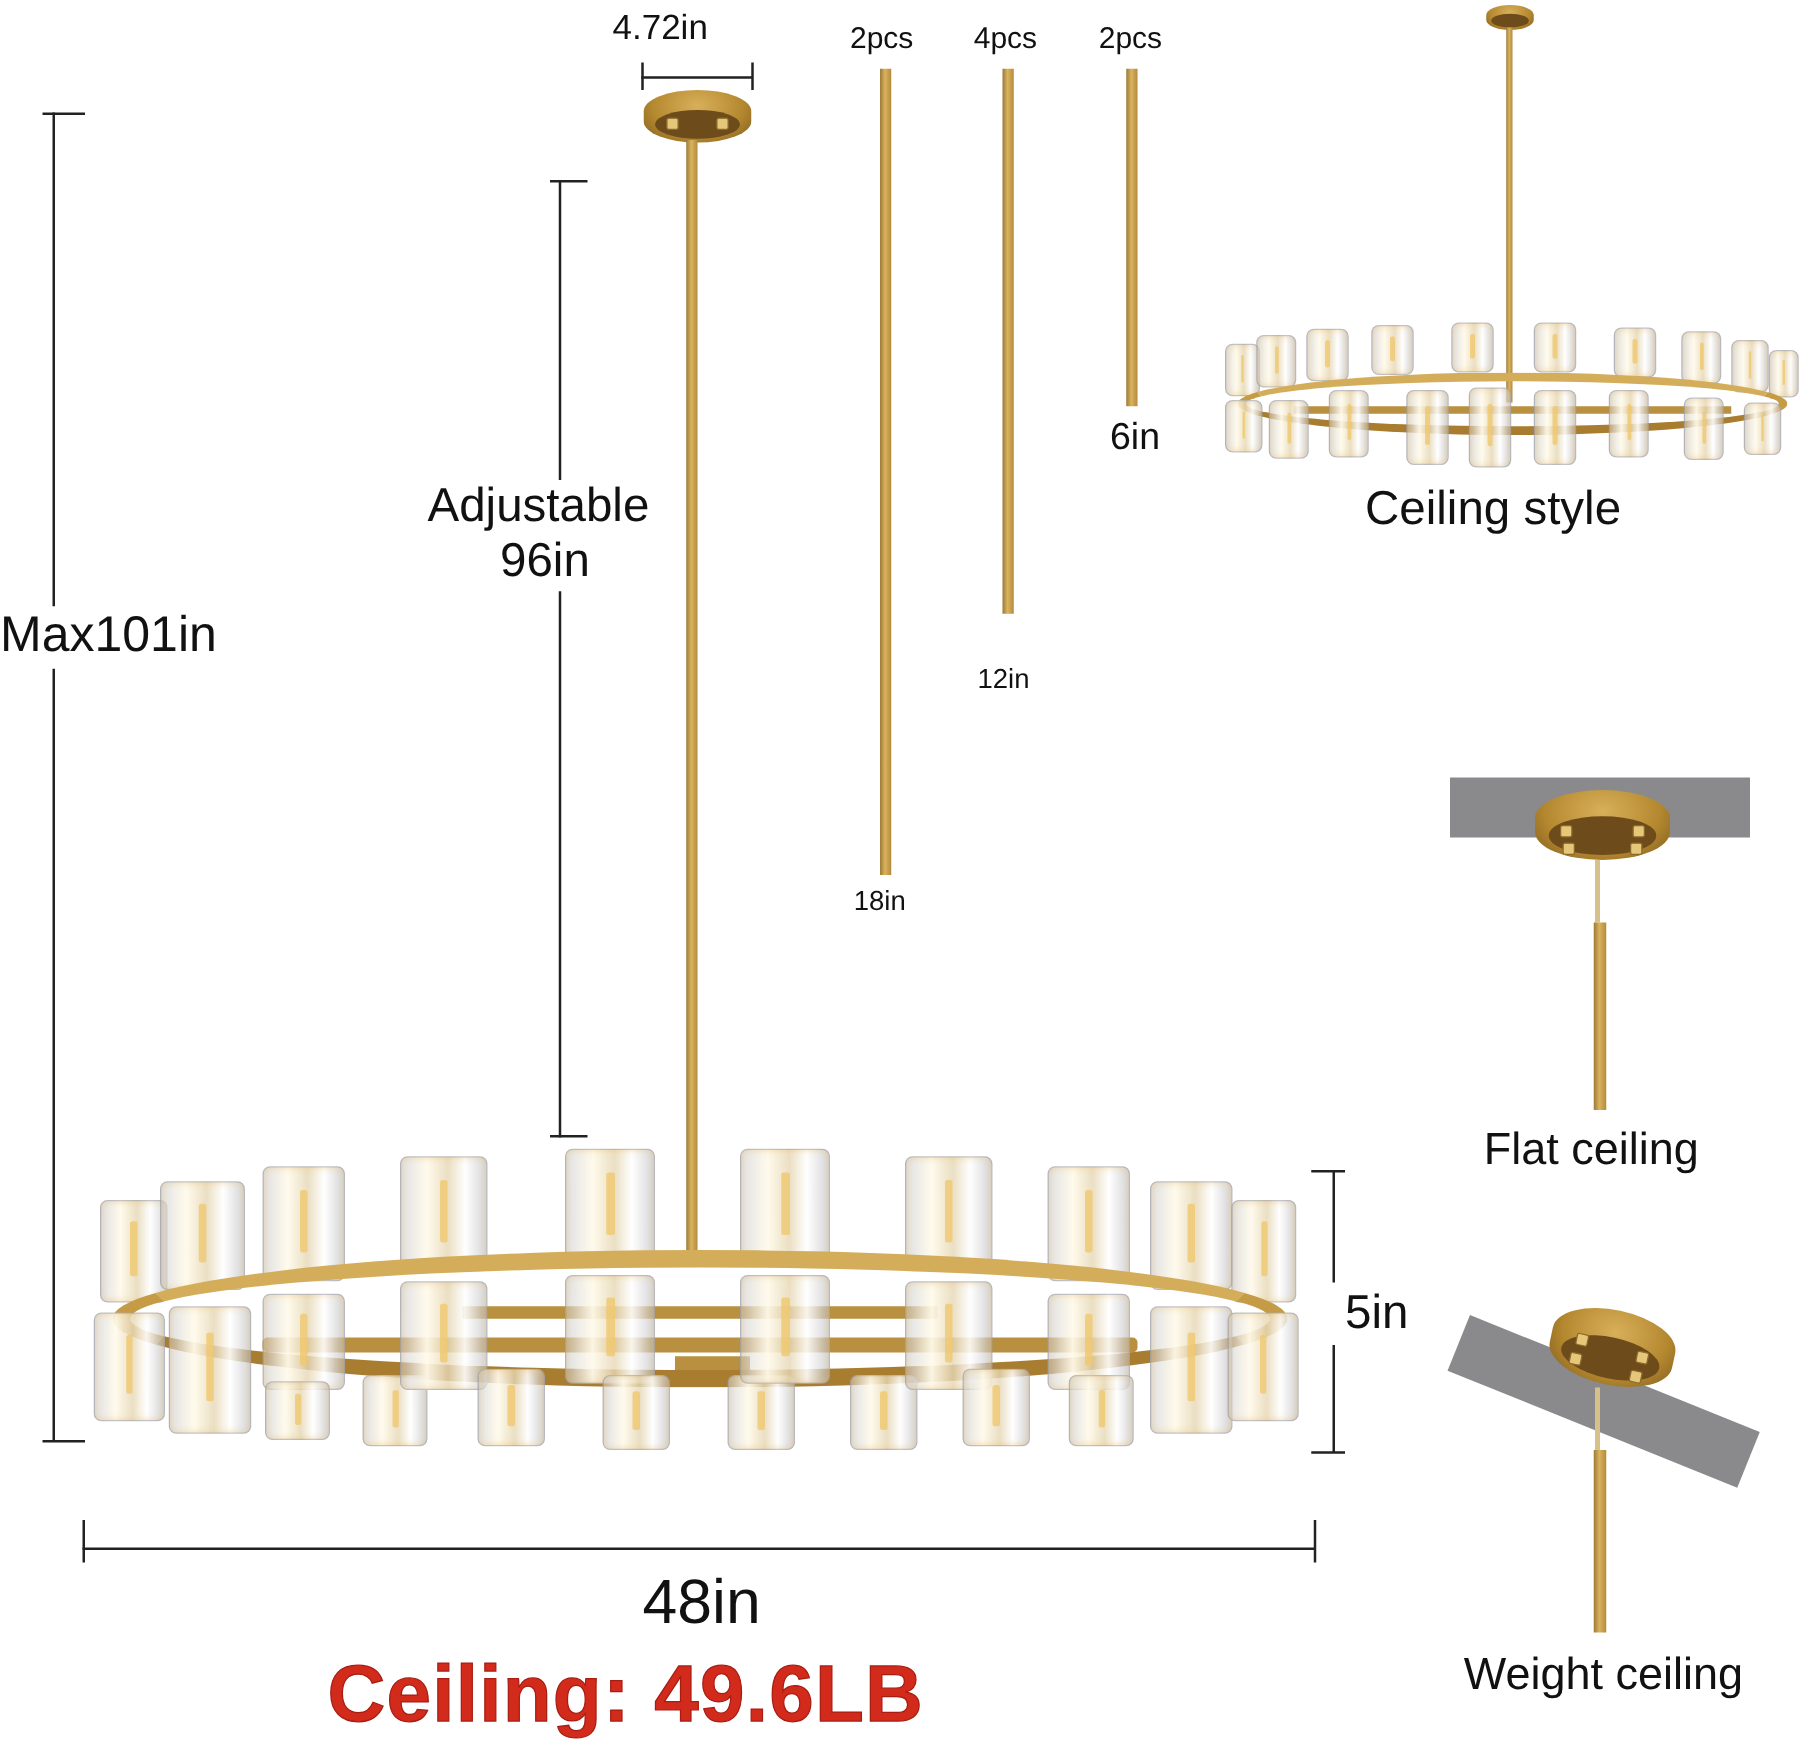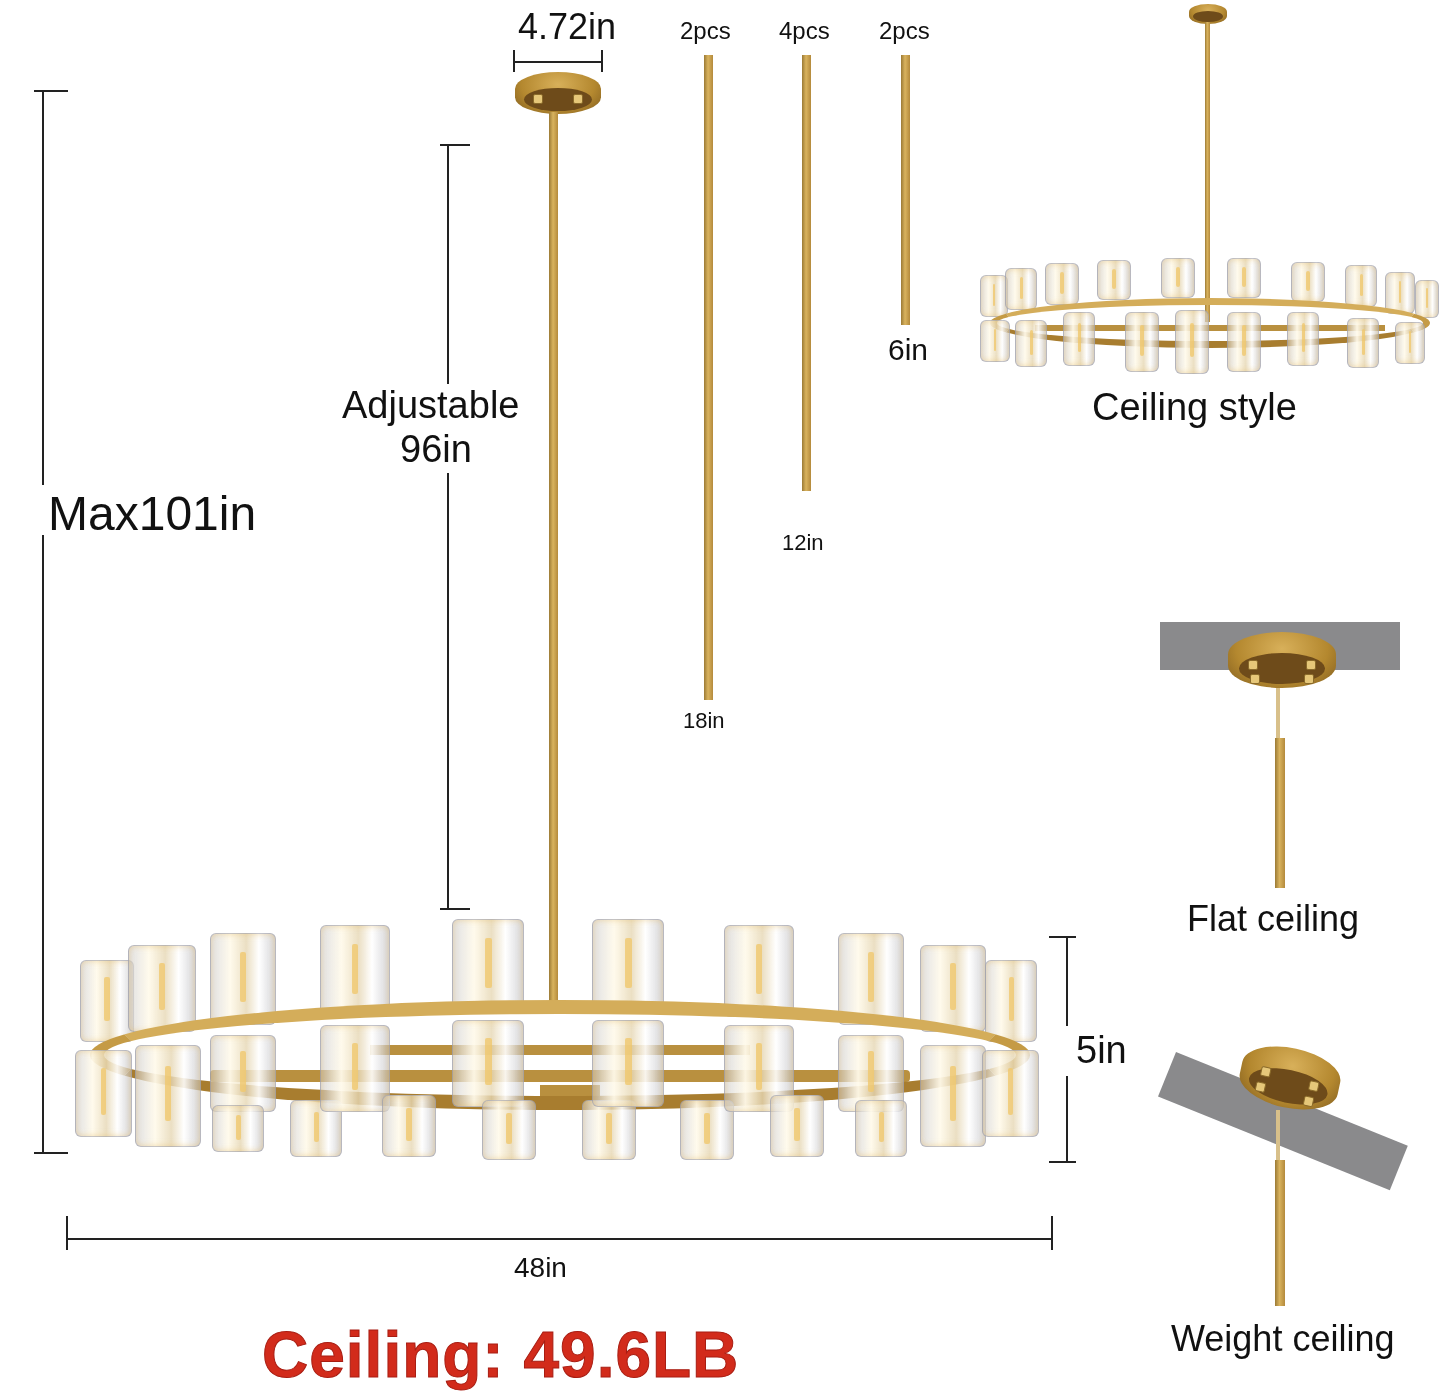--- a/index.html
+++ b/index.html
@@ -23,36 +23,36 @@
   .crystal::after { content: ""; position: absolute; left: 45%; top: 20%; width: 10%; height: 55%;
              background: rgba(240,200,110,0.8); border-radius: 2px; }
   .arm { position: absolute; background: #b9903f; }
   .ceiling { position: absolute; background: #8a8a8c; }
   .weight { position: absolute; color: #d22b1b; font-weight: bold; font-size: 64px; letter-spacing: 1px;
             -webkit-text-stroke: 1px #a81d12; }
 </style>
 </head>
 <body>
 
-<div class="label" style="left:518px; top:6px; font-size:36px;">4.72in</div>
+<div class="label" style="left:490px; top:6px; font-size:28px;">4.72in</div>
 <div class="dimline" style="left:513px; top:61px; width:89px; height:2px;"></div>
 <div class="dimline" style="left:513px; top:50px; width:2px; height:22px;"></div>
 <div class="dimline" style="left:601px; top:50px; width:2px; height:22px;"></div>
 
 <div class="canopy" style="left:515px; top:72px; width:86px; height:42px;">
   <div class="inner"></div>
   <div class="bolt" style="left:18px; top:22px;"></div>
   <div class="bolt" style="left:58px; top:22px;"></div>
 </div>
 
 <div class="rod" style="left:549px; top:112px; width:9px; height:895px;"></div>
 
 <div class="dimline" style="left:34px; top:90px; width:34px; height:2px;"></div>
 <div class="dimline" style="left:42px; top:90px; width:2px; height:395px;"></div>
-<div class="label" style="left:0px; top:486px; font-size:48px;margin-left:48px;">Max101in</div>
+<div class="label" style="left:0px; top:486px; font-size:40px;">Max101in</div>
 <div class="dimline" style="left:42px; top:535px; width:2px; height:618px;"></div>
 <div class="dimline" style="left:34px; top:1152px; width:34px; height:2px;"></div>
 
 <div class="dimline" style="left:440px; top:144px; width:30px; height:2px;"></div>
 <div class="dimline" style="left:447px; top:144px; width:2px; height:240px;"></div>
 <div class="label" style="left:342px; top:384px; font-size:38px;">Adjustable</div>
 <div class="label" style="left:400px; top:428px; font-size:38px;">96in</div>
 <div class="dimline" style="left:447px; top:473px; width:2px; height:437px;"></div>
 <div class="dimline" style="left:440px; top:908px; width:30px; height:2px;"></div>
 
@@ -109,21 +109,21 @@
 
 <div class="dimline" style="left:1049px; top:936px; width:27px; height:2px;"></div>
 <div class="dimline" style="left:1066px; top:936px; width:2px; height:90px;"></div>
 <div class="label" style="left:1076px; top:1029px; font-size:38px;">5in</div>
 <div class="dimline" style="left:1066px; top:1076px; width:2px; height:86px;"></div>
 <div class="dimline" style="left:1049px; top:1161px; width:27px; height:2px;"></div>
 
 <div class="dimline" style="left:66px; top:1216px; width:2px; height:34px;"></div>
 <div class="dimline" style="left:66px; top:1238px; width:986px; height:2px;"></div>
 <div class="dimline" style="left:1051px; top:1216px; width:2px; height:34px;"></div>
-<div class="label" style="left:514px; top:1252px; font-size:28px;">48in</div>
+<div class="label" style="left:514px; top:1252px; font-size:50px;">48in</div>
 
 <div class="weight" style="left:262px; top:1318px;">Ceiling: 49.6LB</div>
 
 <div class="abs" style="left:975px; top:0px; width:470px; height:380px;">
   <div class="canopy" style="left:214px; top:4px; width:38px; height:20px;">
       <div class="inner"></div>
     </div>
   <div class="rod" style="left:230px; top:22px; width:5px; height:300px;"></div>
   <div class="crystal" style="left:5px;   top:275px; width:26px; height:40px;"></div>
   <div class="crystal" style="left:30px;  top:268px; width:30px; height:40px;"></div>

